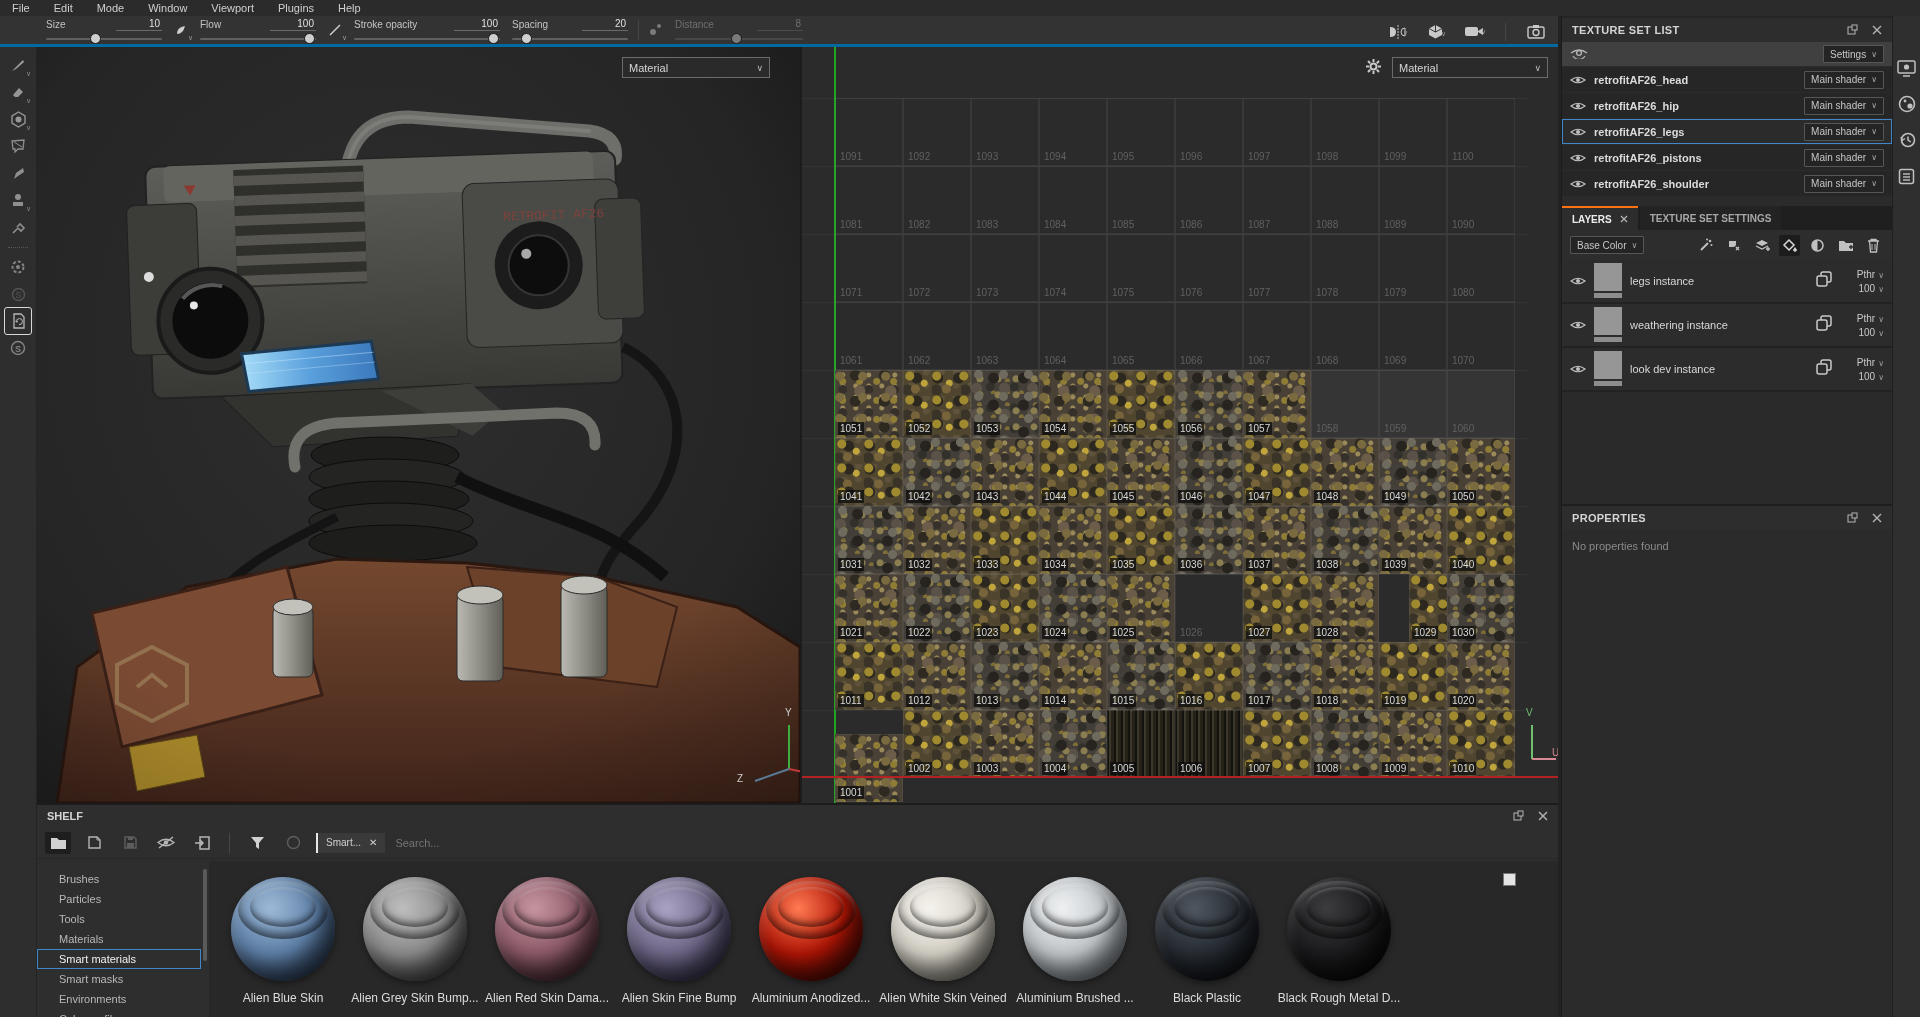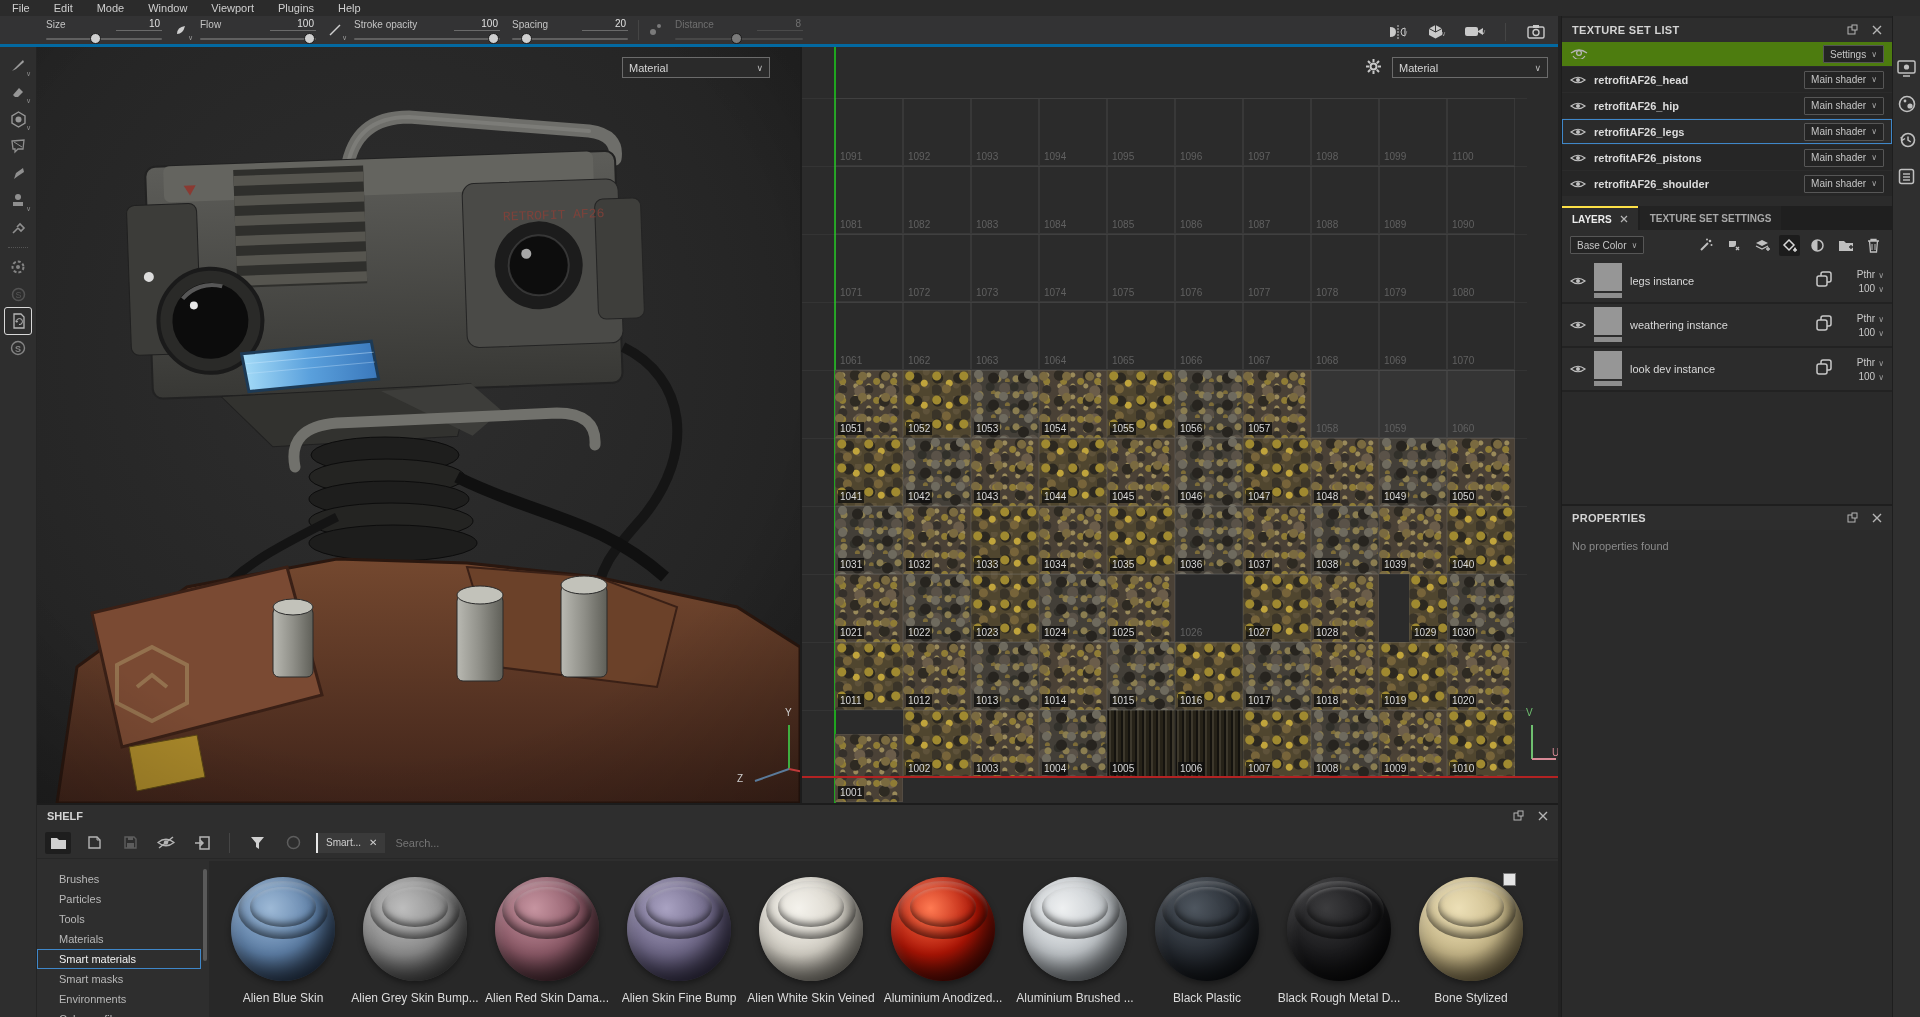--- a/index.html
+++ b/index.html
@@ -84,21 +84,21 @@
   #rightcol { position:absolute; left:1561px; top:0; width:331px; height:1017px; background:#2b2b2b; border-left:1px solid #1c1c1c; z-index:28; }
   .panel-head { height:24px; display:flex; align-items:center; padding:0 10px; background:#2d2d2d; }
   .panel-title { font-size:11px; font-weight:bold; color:#d4d4d4; letter-spacing:.3px; flex:1; }
   .ph-icons { display:flex; gap:14px; align-items:center; color:#b5b5b5; }
   .mini-btn { background:#242424; border:1px solid #565656; color:#c6c6c6; font-size:10px; height:18px; display:inline-flex; align-items:center; gap:5px; padding:0 6px; border-radius:1px; }
   .ts-row { height:25px; margin-top:1px; background:#262626; display:flex; align-items:center; padding:0 8px; gap:8px; position:relative; }
   .ts-row.sel { outline:1px solid #3f87c9; outline-offset:-1px; background:#2b2b2b; }
   .ts-name { flex:1; font-size:11px; font-weight:bold; color:#dcdcdc; }
   .tabsbar { display:flex; height:24px; background:#1f1f1f; margin-top:10px; align-items:stretch; }
   .tab { display:flex; align-items:center; gap:8px; padding:0 10px; font-size:10px; font-weight:bold; }
-  .tab.active { background:#2d2d2d; color:#ececec; border-top:2px solid #fde047; }
+  .tab.active { background:#2d2d2d; color:#ececec; border-top:2px solid #f97316; }
   .tab.idle { color:#a8a8a8; background:#232323; margin-left:2px; }
   .chanbar { height:30px; background:#2d2d2d; display:flex; align-items:center; padding:0 8px; }
   .chan-icons { margin-left:auto; display:flex; gap:7px; align-items:center; }
   .ci { width:21px; height:21px; display:flex; align-items:center; justify-content:center; border-radius:2px; }
   .ci.active { background:#1c1c1c; }
   .layer-row { height:44px; background:#2c2c2c; border-bottom:2px solid #222; display:flex; align-items:center; padding:0 8px; gap:8px; }
   .lthumb { width:28px; height:36px; position:relative; }
   .lthumb .sq { position:absolute; top:0; width:28px; height:28px; background:#969696; }
   .lthumb .bar { position:absolute; top:30px; width:28px; height:5px; background:#8d8d8d; }
   .lname { flex:1; font-size:11px; color:#d8d8d8; }
@@ -810,21 +810,21 @@
     <span class="ph-icons">
       <span><svg width="11" height="11">
             <rect x="1" y="3" width="7" height="7" fill="none" stroke="#b5b5b5"></rect>
             <rect x="5" y="1" width="5" height="5" fill="#2d2d2d" stroke="#b5b5b5"></rect>
           </svg></span>
       <span><svg width="10" height="10">
             <path d="M1 1 L9 9 M9 1 L1 9" stroke="#b5b5b5" stroke-width="1.4"></path>
           </svg></span>
     </span>
   </div>
-  <div style="height:24px; display:flex; align-items:center; padding:0 8px; background:#4d7c0f;">
+  <div style="height:24px; display:flex; align-items:center; padding:0 8px; background:#404040;">
     <span><svg width="18" height="12">
           <path d="M1 6 Q9 0 17 6" fill="none" stroke="#b5b5b5" stroke-width="1.3"></path>
           <circle cx="9" cy="6" r="2.4" fill="none" stroke="#b5b5b5" stroke-width="1.3"></circle>
           <path d="M3 9 a7 7 0 0 0 12 0" fill="none" stroke="#b5b5b5" stroke-width="1.1"></path>
         </svg></span>
     <span class="mini-btn" style="margin-left:auto">
       <span>Settings</span>
         <span class="chevtxt">∨</span>
     </span>
   </div>
@@ -1174,32 +1174,32 @@
           <div class="mat-name">Alien Red Skin Dama...</div>
         </div>
         <div class="mat">
           <div class="ball" style="background: radial-gradient(circle at 38% 30%, rgb(169, 162, 194) 0%, rgb(111, 104, 136) 48%, rgb(58, 53, 80) 80%, rgb(12, 12, 12) 100%); box-shadow: rgba(0, 0, 0, 0.55) -10px -14px 22px inset, rgba(255, 255, 255, 0.1) 5px 7px 10px inset, rgba(0, 0, 0, 0.4) 0px 3px 6px;">
             <span class="ring1"></span>
             <span class="ring2"></span>
           </div>
           <div class="mat-name">Alien Skin Fine Bump</div>
         </div>
         <div class="mat">
+          <div class="ball" style="background: radial-gradient(circle at 38% 30%, rgb(255, 122, 82) 0%, rgb(176, 21, 5) 48%, rgb(85, 10, 3) 80%, rgb(12, 12, 12) 100%); box-shadow: rgba(0, 0, 0, 0.55) -10px -14px 22px inset, rgba(255, 255, 255, 0.1) 5px 7px 10px inset, rgba(0, 0, 0, 0.4) 0px 3px 6px;">
+            <span class="ring1"></span>
+            <span class="ring2"></span>
+          </div>
+          <div class="mat-name">Aluminium Anodized...</div>
+        </div>
+        <div class="mat">
           <div class="ball" style="background: radial-gradient(circle at 38% 30%, rgb(244, 242, 236) 0%, rgb(214, 210, 200) 48%, rgb(142, 138, 128) 80%, rgb(12, 12, 12) 100%); box-shadow: rgba(0, 0, 0, 0.55) -10px -14px 22px inset, rgba(255, 255, 255, 0.1) 5px 7px 10px inset, rgba(0, 0, 0, 0.4) 0px 3px 6px;">
             <span class="ring1"></span>
             <span class="ring2"></span>
           </div>
           <div class="mat-name">Alien White Skin Veined</div>
-        </div>
-        <div class="mat">
-          <div class="ball" style="background: radial-gradient(circle at 38% 30%, rgb(255, 122, 82) 0%, rgb(176, 21, 5) 48%, rgb(85, 10, 3) 80%, rgb(12, 12, 12) 100%); box-shadow: rgba(0, 0, 0, 0.55) -10px -14px 22px inset, rgba(255, 255, 255, 0.1) 5px 7px 10px inset, rgba(0, 0, 0, 0.4) 0px 3px 6px;">
-            <span class="ring1"></span>
-            <span class="ring2"></span>
-          </div>
-          <div class="mat-name">Aluminium Anodized...</div>
         </div>
         <div class="mat">
           <div class="ball" style="background: radial-gradient(circle at 38% 30%, rgb(238, 240, 241) 0%, rgb(195, 200, 204) 48%, rgb(125, 131, 136) 80%, rgb(12, 12, 12) 100%); box-shadow: rgba(0, 0, 0, 0.55) -10px -14px 22px inset, rgba(255, 255, 255, 0.1) 5px 7px 10px inset, rgba(0, 0, 0, 0.4) 0px 3px 6px;">
             <span class="ring1"></span>
             <span class="ring2"></span>
           </div>
           <div class="mat-name">Aluminium Brushed ...</div>
         </div>
         <div class="mat">
           <div class="ball" style="background: radial-gradient(circle at 38% 30%, rgb(78, 86, 95) 0%, rgb(39, 44, 51) 48%, rgb(16, 19, 23) 80%, rgb(12, 12, 12) 100%); box-shadow: rgba(0, 0, 0, 0.55) -10px -14px 22px inset, rgba(255, 255, 255, 0.1) 5px 7px 10px inset, rgba(0, 0, 0, 0.4) 0px 3px 6px;">
@@ -1208,22 +1208,15 @@
           </div>
           <div class="mat-name">Black Plastic</div>
         </div>
         <div class="mat">
           <div class="ball" style="background: radial-gradient(circle at 38% 30%, rgb(60, 60, 62) 0%, rgb(27, 27, 29) 48%, rgb(10, 10, 11) 80%, rgb(12, 12, 12) 100%); box-shadow: rgba(0, 0, 0, 0.55) -10px -14px 22px inset, rgba(255, 255, 255, 0.1) 5px 7px 10px inset, rgba(0, 0, 0, 0.4) 0px 3px 6px;">
             <span class="ring1"></span>
             <span class="ring2"></span>
           </div>
           <div class="mat-name">Black Rough Metal D...</div>
         </div>
-        <div class="mat">
-          <div class="ball" style="background: radial-gradient(circle at 38% 30%, rgb(236, 223, 182) 0%, rgb(201, 185, 138) 48%, rgb(126, 111, 74) 80%, rgb(12, 12, 12) 100%); box-shadow: rgba(0, 0, 0, 0.55) -10px -14px 22px inset, rgba(255, 255, 255, 0.1) 5px 7px 10px inset, rgba(0, 0, 0, 0.4) 0px 3px 6px;">
-            <span class="ring1"></span>
-            <span class="ring2"></span>
-          </div>
-          <div class="mat-name">Bone Stylized</div>
-        </div>
       </div>
   </div>
 </div>
 
 </body></html>

